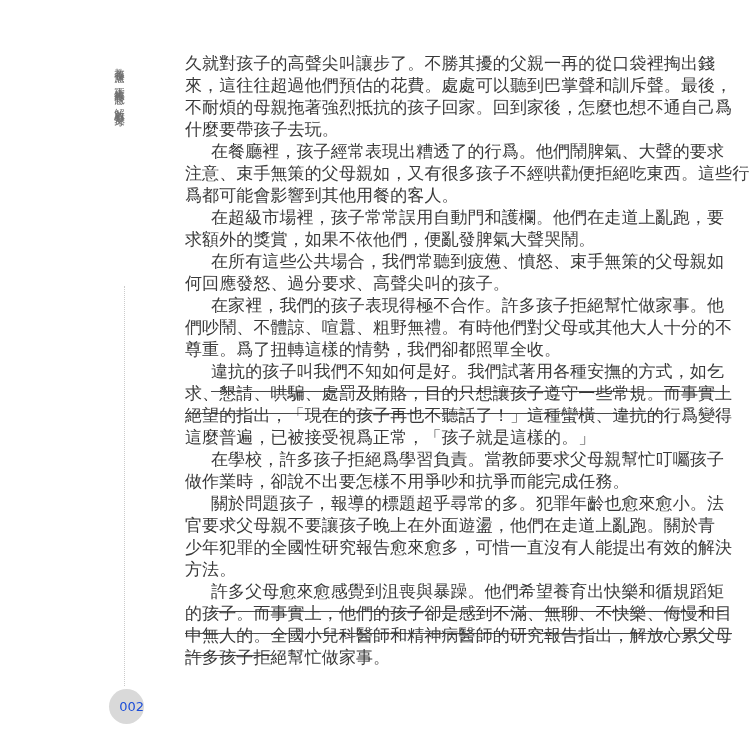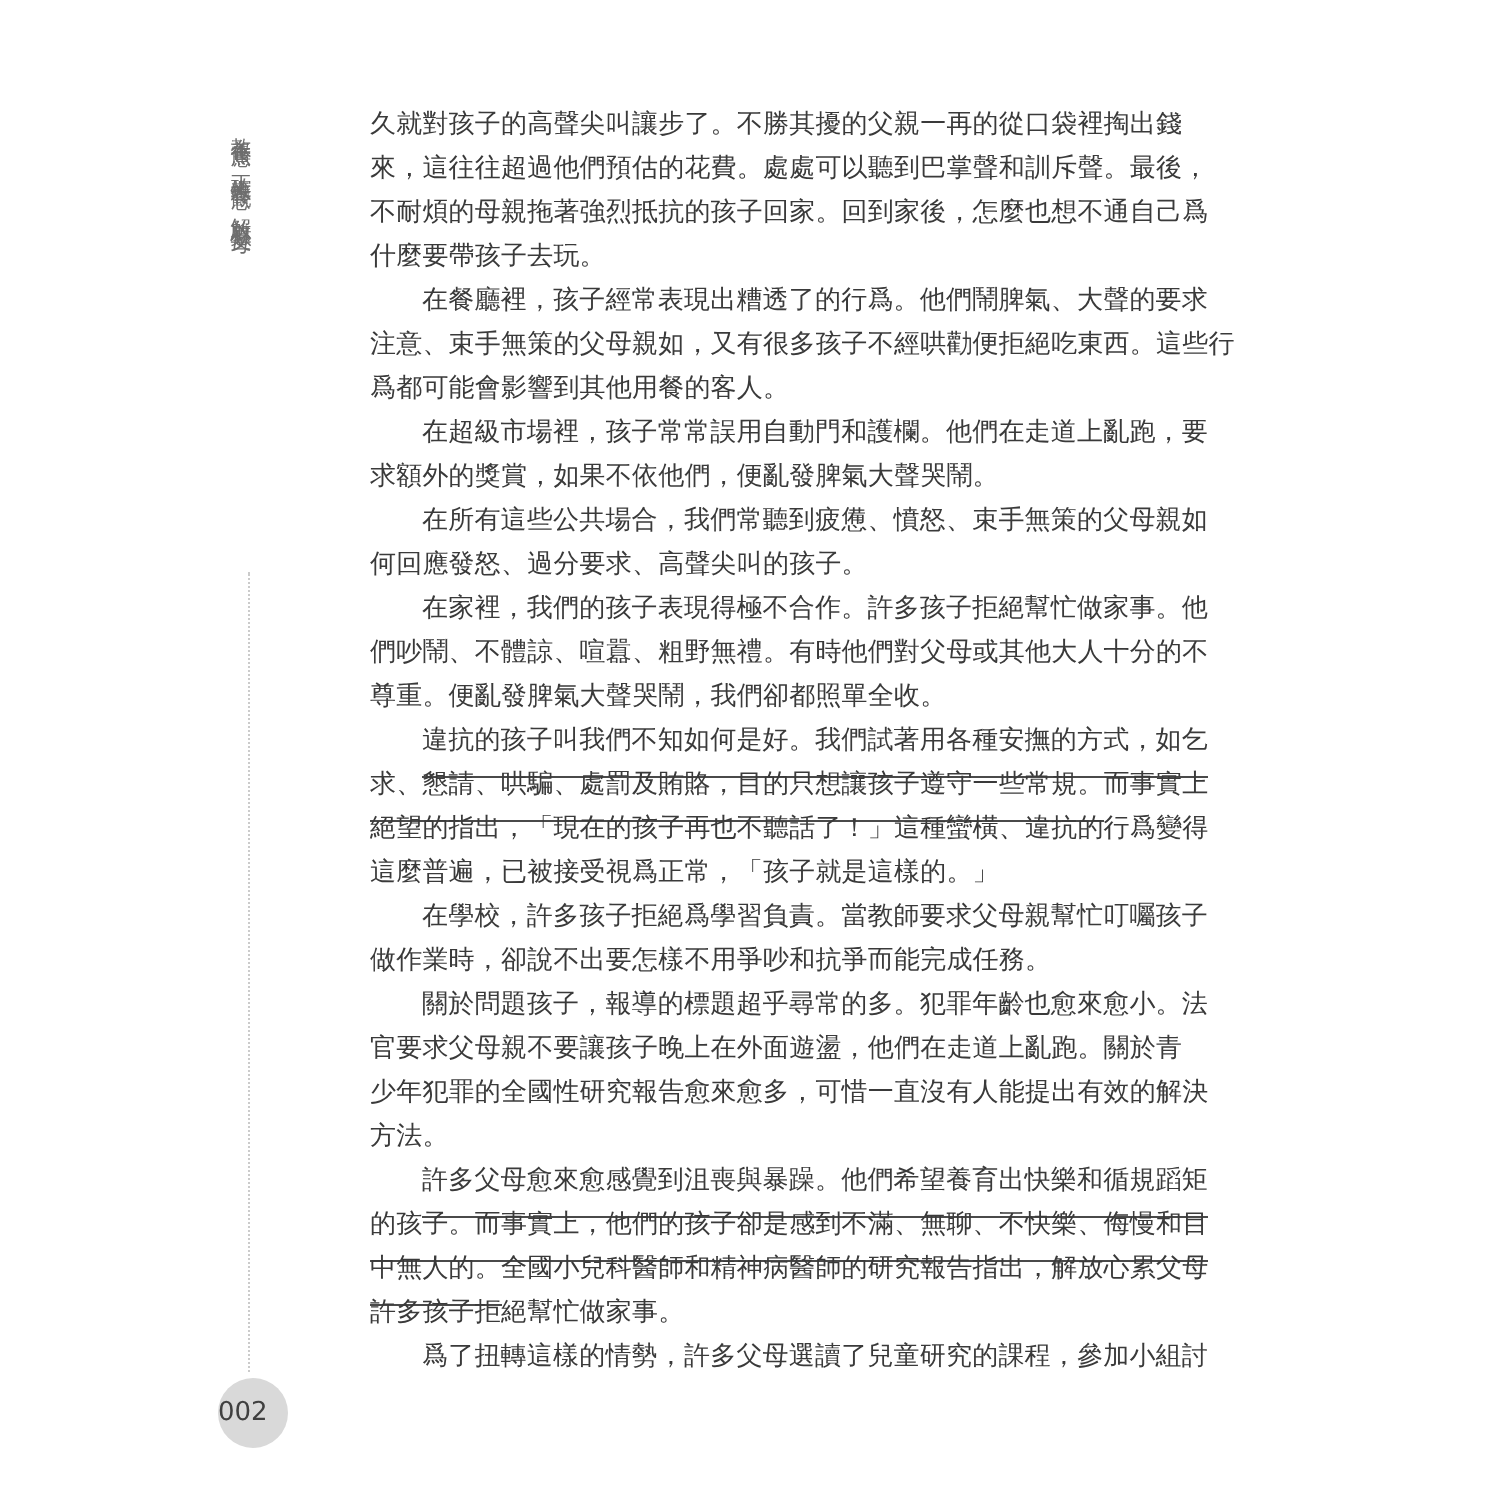--- a/index.html
+++ b/index.html
@@ -32,32 +32,32 @@
     border-left: 1px dotted #cbcbcb;
   }
 
   
   .page-badge {
     position: absolute;
     left: 109px; top: 689px;
     width: 35px; height: 35px;
     border-radius: 50%;
     background: #d9d9d9;
-    display: flex; align-items: center; justify-content: flex-start;
+    display: flex; align-items: center; justify-content: flex-end;
     font-family: "DejaVu Sans", "Liberation Sans", sans-serif;
-    font-size: 13px; color: #404040;
+    font-size: 13px; color: #1d4ed8;
   }
 
   
   .body-text {
     position: absolute;
     left: 185px; top: 52px;
     width: 392px;
     color: #3a3a3a;
-    font-size: 13px;
+    font-size: 17px;
   }
   .line {
     height: 22px;
     line-height: 22px;
     white-space: nowrap;
     letter-spacing: 0.1px;
   }
   .line.indent { padding-left: 26px; }
   .seg.underline {
     border-bottom: 1px solid #4a4a4a;
@@ -84,31 +84,30 @@
       <div class="line"><span class="seg">什麼要帶孩子去玩。</span></div>
       <div class="line indent"><span class="seg">在餐廳裡，孩子經常表現出糟透了的行爲。他們鬧脾氣、大聲的要求</span></div>
       <div class="line"><span class="seg">注意、束手無策的父母親如，又有很多孩子不經哄勸便拒絕吃東西。這些行</span></div>
       <div class="line"><span class="seg">爲都可能會影響到其他用餐的客人。</span></div>
       <div class="line indent"><span class="seg">在超級市場裡，孩子常常誤用自動門和護欄。他們在走道上亂跑，要</span></div>
       <div class="line"><span class="seg">求額外的獎賞，如果不依他們，便亂發脾氣大聲哭鬧。</span></div>
       <div class="line indent"><span class="seg">在所有這些公共場合，我們常聽到疲憊、憤怒、束手無策的父母親如</span></div>
       <div class="line"><span class="seg">何回應發怒、過分要求、高聲尖叫的孩子。</span></div>
       <div class="line indent"><span class="seg">在家裡，我們的孩子表現得極不合作。許多孩子拒絕幫忙做家事。他</span></div>
       <div class="line"><span class="seg">們吵鬧、不體諒、喧囂、粗野無禮。有時他們對父母或其他大人十分的不</span></div>
-      <div class="line"><span class="seg">尊重。便亂發脾氣大聲哭鬧，我們卻都照單全收。</span></div>
+      <div class="line"><span class="seg">尊重。爲了扭轉這樣的情勢，我們卻都照單全收。</span></div>
       <div class="line indent"><span class="seg underline">違抗的孩子叫我們不知如何是好。我們試著用各種安撫的方式，如乞</span></div>
       <div class="line"><span class="seg underline">求、懇請、哄騙、處罰及賄賂，目的只想讓孩子遵守一些常規。</span><span class="seg">而事實上</span></div>
       <div class="line"><span class="seg">絕望的指出，「現在的孩子再也不聽話了！」這種蠻橫、違抗的行爲變得</span></div>
       <div class="line"><span class="seg">這麼普遍，已被接受視爲正常，「孩子就是這樣的。」</span></div>
       <div class="line indent"><span class="seg">在學校，許多孩子拒絕爲學習負責。當教師要求父母親幫忙叮囑孩子</span></div>
       <div class="line"><span class="seg">做作業時，卻說不出要怎樣不用爭吵和抗爭而能完成任務。</span></div>
       <div class="line indent"><span class="seg">關於問題孩子，報導的標題超乎尋常的多。犯罪年齡也愈來愈小。法</span></div>
       <div class="line"><span class="seg">官要求父母親不要讓孩子晚上在外面遊盪，他們在走道上亂跑。關於青</span></div>
       <div class="line"><span class="seg">少年犯罪的全國性研究報告愈來愈多，可惜一直沒有人能提出有效的解決</span></div>
       <div class="line"><span class="seg">方法。</span></div>
       <div class="line indent"><span class="seg underline">許多父母愈來愈感覺到沮喪與暴躁。他們希望養育出快樂和循規蹈矩</span></div>
       <div class="line"><span class="seg underline">的孩子。而事實上，他們的孩子卻是感到不滿、無聊、不快樂、侮慢和目</span></div>
       <div class="line"><span class="seg underline">中無人的。</span><span class="seg">全國小兒科醫師和精神病醫師的研究報告指出，解放心累父母</span></div>
       <div class="line"><span class="seg">許多孩子拒絕幫忙做家事。</span></div>
-      <div class="line indent"><span class="seg">爲了扭轉這樣的情勢，許多父母選讀了兒童研究的課程，參加小組討</span></div>
     </div>
 
 </div>
 
 </body></html>

